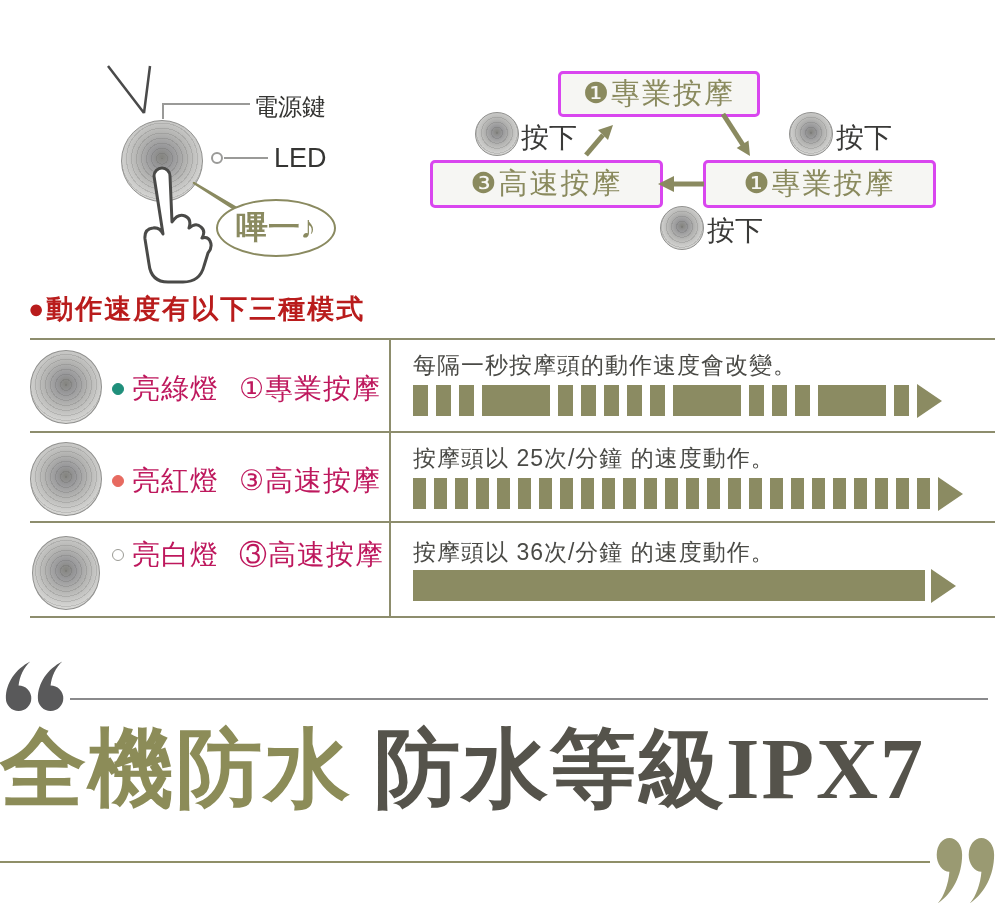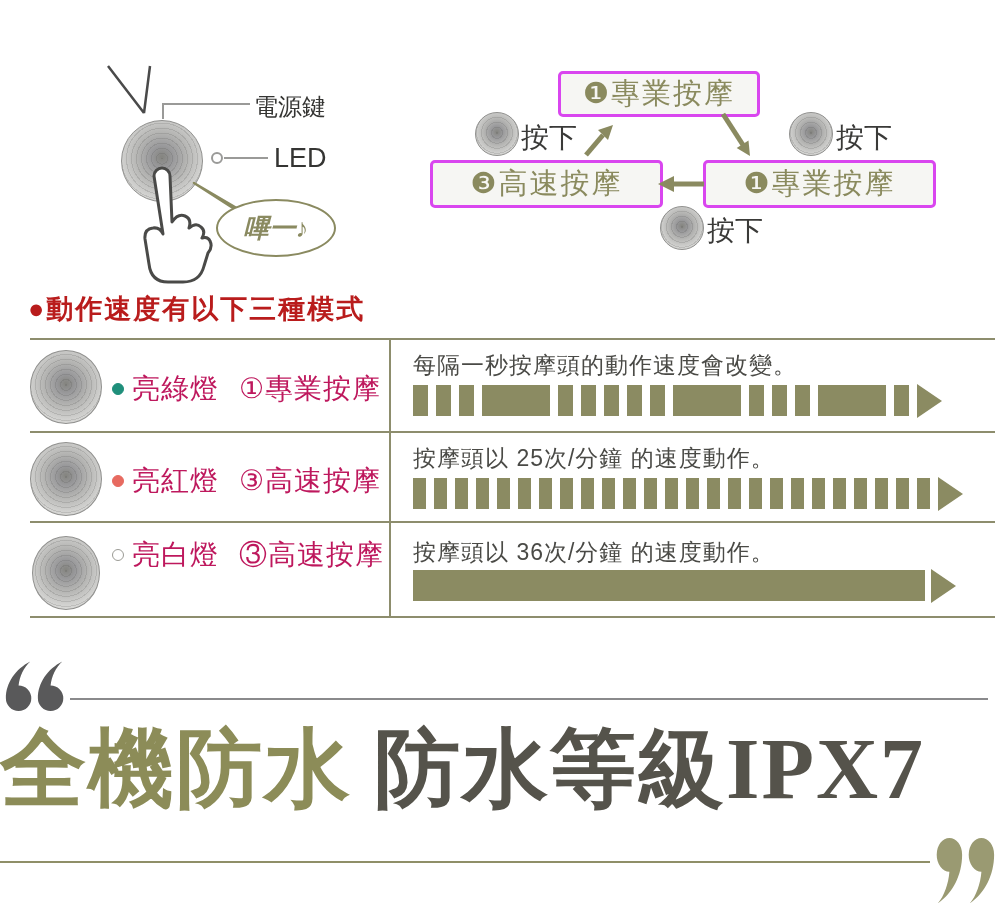--- a/index.html
+++ b/index.html
@@ -23,21 +23,21 @@
     left:64px;top:15px;width:196px;height:52px;
     border:2px solid #4a4a4a;background:#fff;
     display:flex;align-items:center;justify-content:center;
     font-size:27px;font-weight:bold;color:#353533;letter-spacing:1px;z-index:1;
   }
   .side-label{font-size:24px;color:#353533;}
   .bubble{
     left:216px;top:199px;width:116px;height:54px;border-radius:50%;
     border:2.5px solid #8a8a60;background:#fff;z-index:3;
     display:flex;align-items:center;justify-content:center;
-    font-size:26px;color:#8a8a60;font-weight:bold;font-style:italic;
+    font-size:32px;color:#8a8a60;font-weight:bold;
   }
 
   
   .mode-box{
     border:3px solid #d946ef;border-radius:5px;background:#f6f6f3;
     display:flex;align-items:center;justify-content:center;
     font-size:29px;color:#8a8a5e;letter-spacing:2px;
   }
   .press{font-size:28px;color:#3a3a38;}
 

